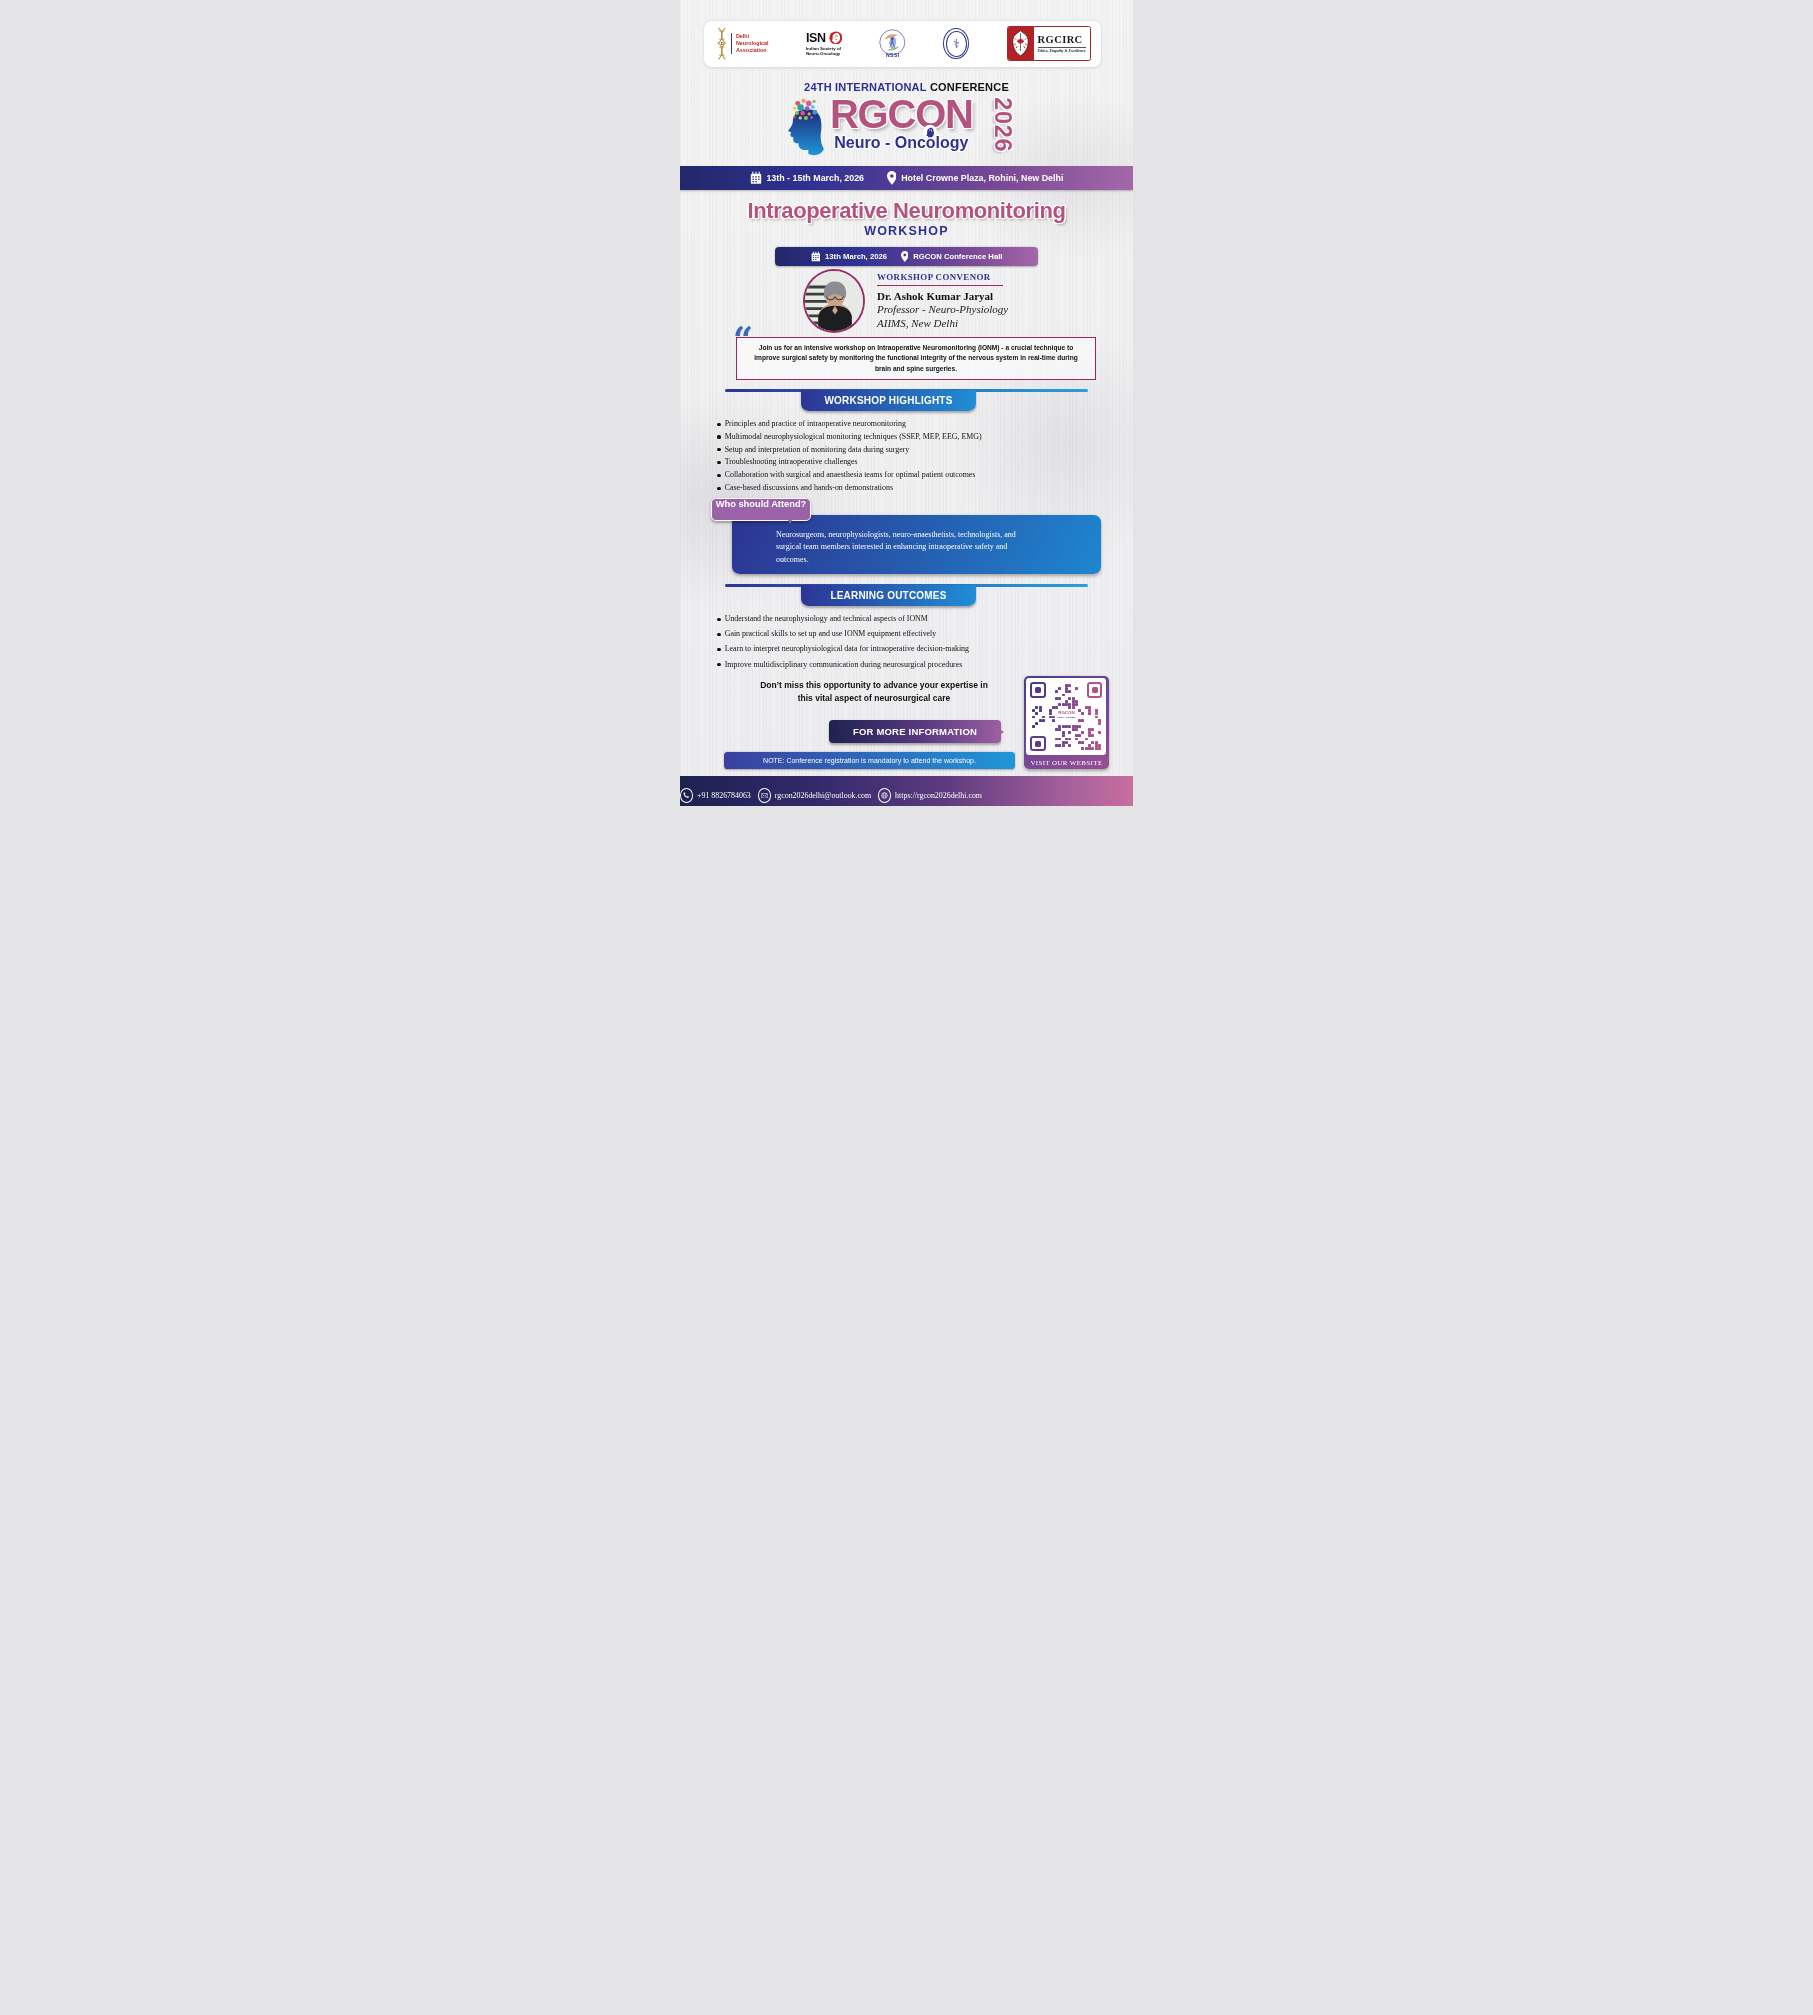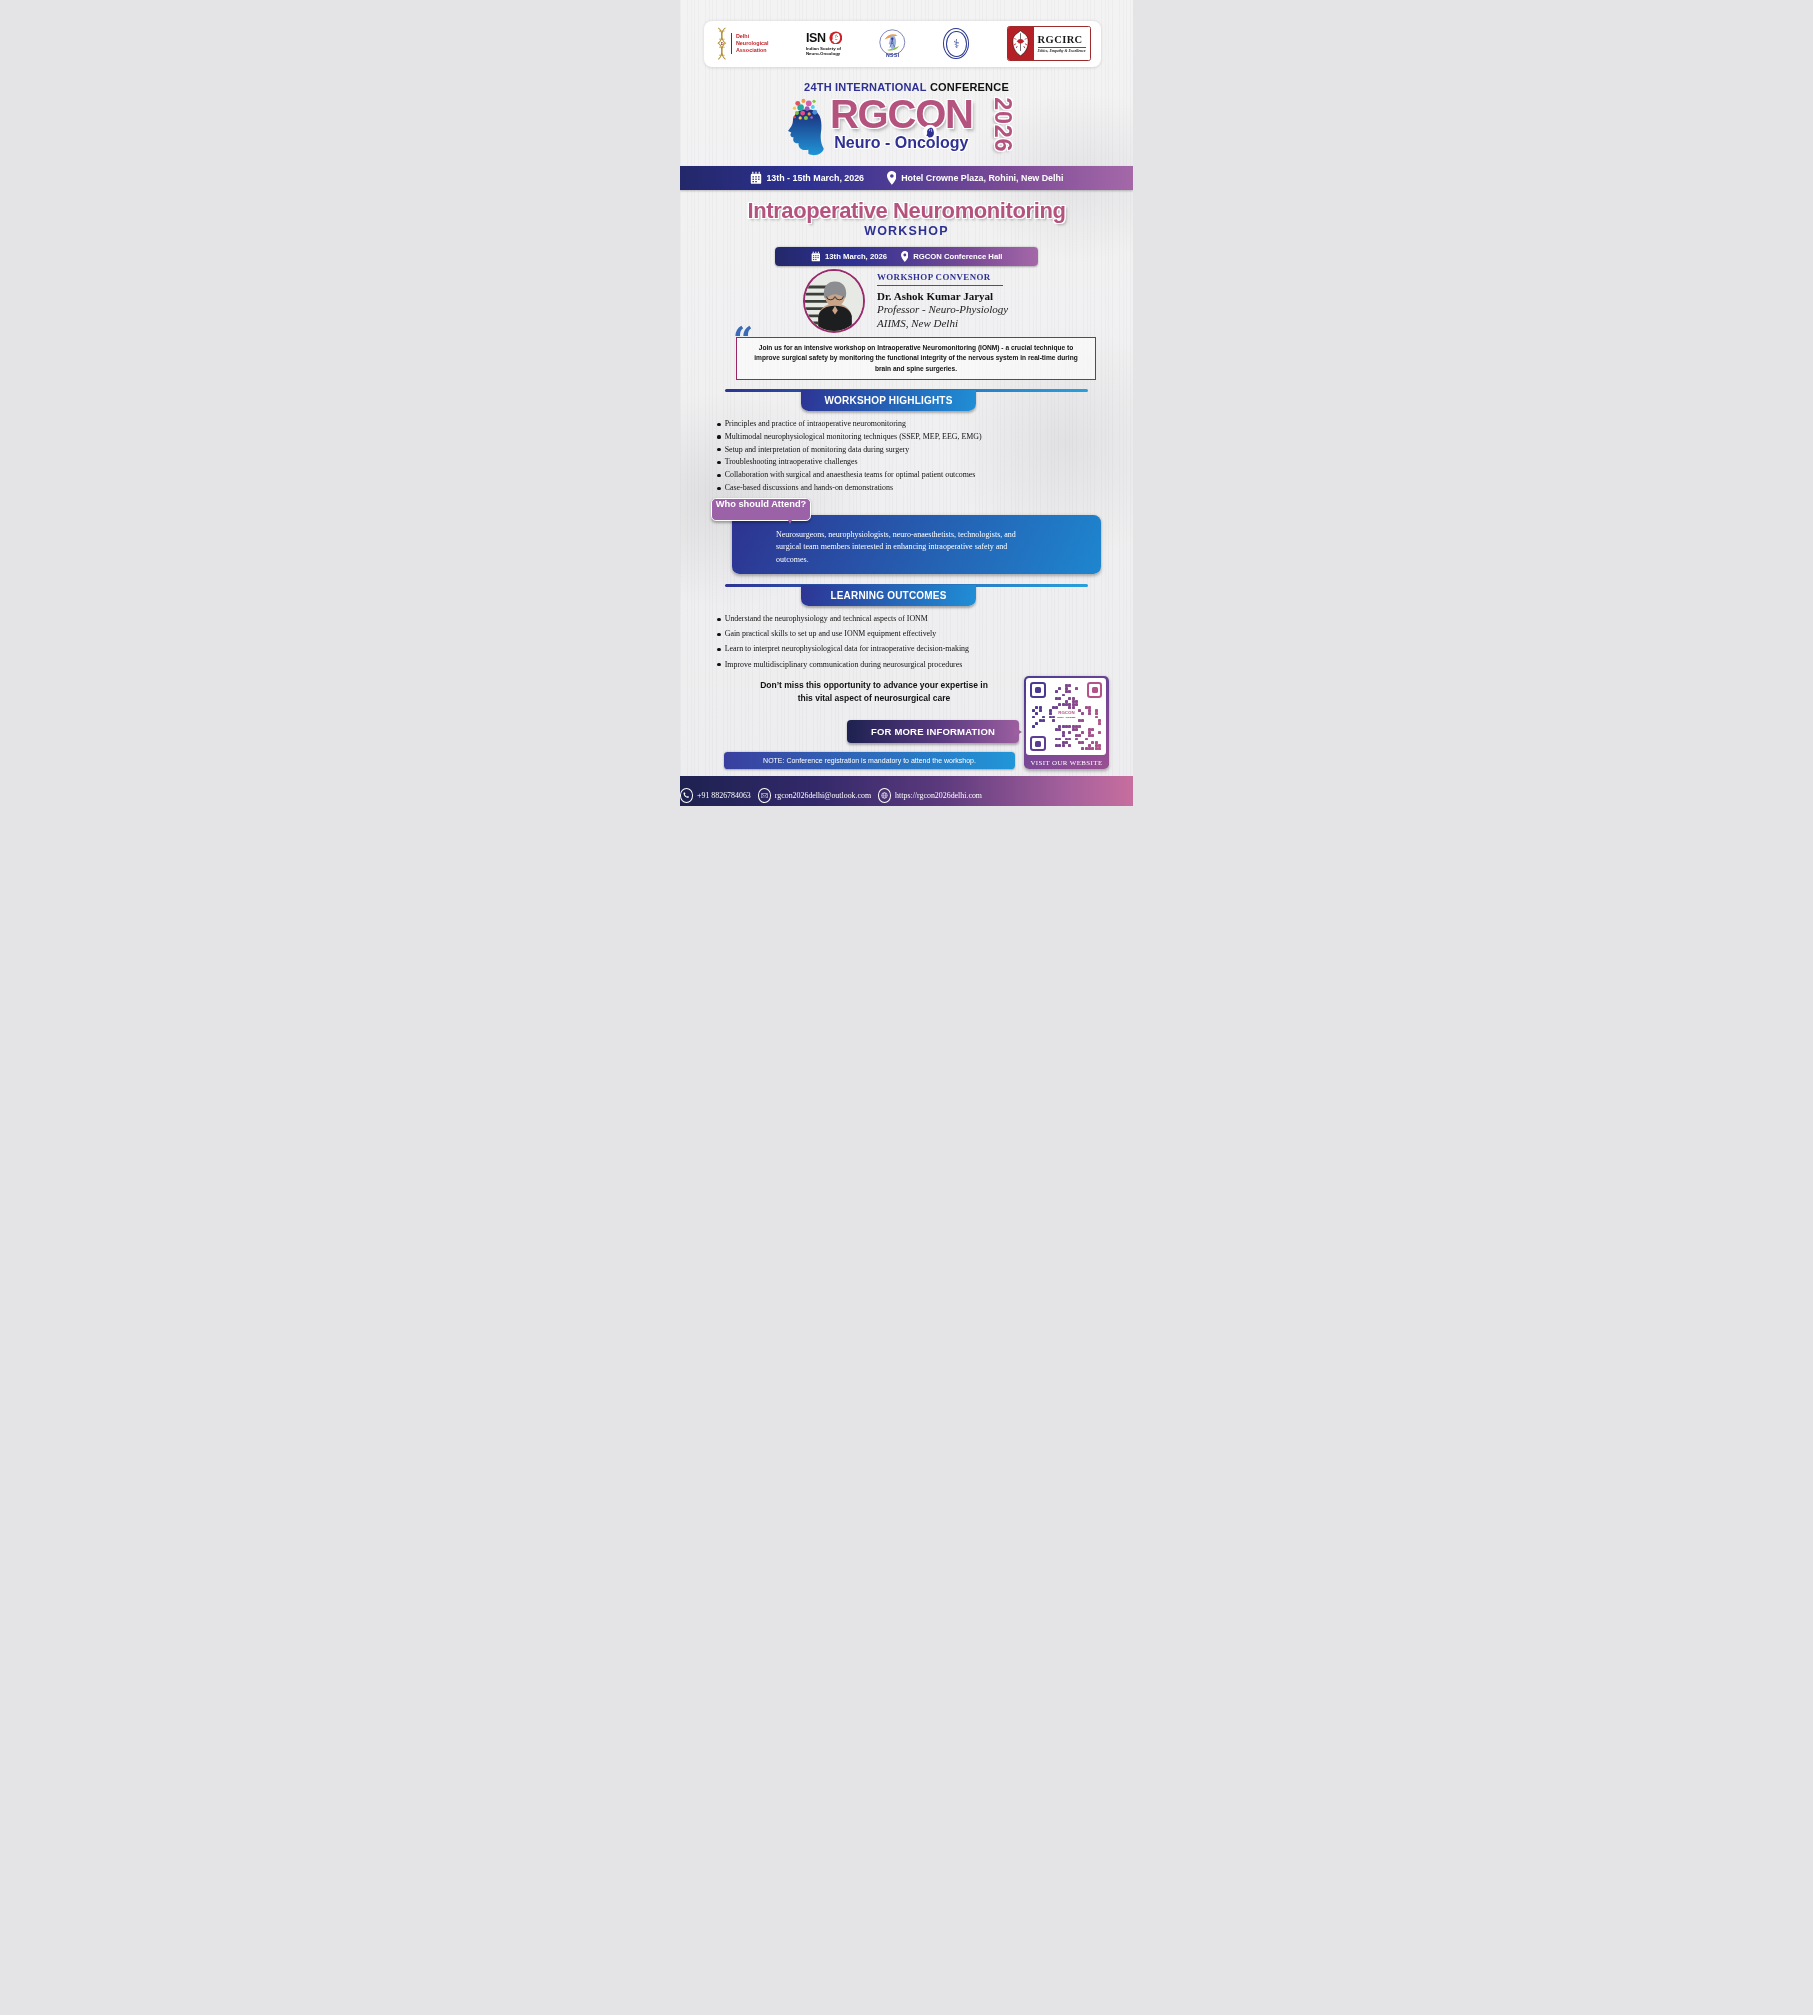--- a/index.html
+++ b/index.html
@@ -102,21 +102,21 @@
     background:#9c62a8;border:1.2px solid #fff;box-shadow:0 1.2px 2.4px rgba(0,0,0,.3);color:#fff;
     font-weight:800;font-size:9.3px;display:flex;align-items:flex-start;justify-content:center;}
   .attend-bubble:after{content:"";position:absolute;bottom:-7.7px;right:16px;
     border:4.4px solid transparent;border-top:8px solid #9c62a8;}
   
   .closing{position:absolute;top:679px;left:77px;width:234px;text-align:center;font-size:8.5px;
     font-weight:800;color:#111;line-height:1.5;}
   .fmi-bar{position:absolute;top:720px;left:149px;width:172px;height:23px;border-radius:4px;
     background:linear-gradient(90deg,#1d2150,#5a3a80 55%,#9c5fa0);display:flex;align-items:center;
     justify-content:center;color:#fff;font-weight:800;font-size:9.5px;letter-spacing:0.2px;
-    box-shadow:0 1.2px 2.4px rgba(0,0,0,.3);margin-left:18px;}
+    box-shadow:0 1.2px 2.4px rgba(0,0,0,.3);}
   .fmi-bar:after{content:"";position:absolute;right:-7.7px;top:50%;transform:translateY(-50%);
     border:5.6px solid transparent;border-left:8px solid #9c5fa0;}
   .note-bar{position:absolute;top:752px;left:44px;width:291px;height:17.3px;border-radius:3.6px;
     background:linear-gradient(90deg,#3a3f9e,#2196d8);display:flex;align-items:center;justify-content:center;
     color:#fff;font-size:7px;font-weight:500;box-shadow:0 0.8px 2px rgba(0,0,0,.3);}
   
   .qr-card{position:absolute;top:676px;left:344px;width:85px;height:93px;border-radius:4.8px;
     background:linear-gradient(145deg,#4b3a92,#7a4796 60%,#9c4f92);padding:2.4px 2.4px 0;box-shadow:0 1.2px 3.2px rgba(0,0,0,.3);}
   .qr-inner{position:relative;width:80px;height:77px;background:#fff;border-radius:3.2px;padding:5.6px;}
   .qr-grid{display:grid;width:69px;height:66px;grid-template-columns:repeat(21,1fr);grid-template-rows:repeat(21,1fr);}

